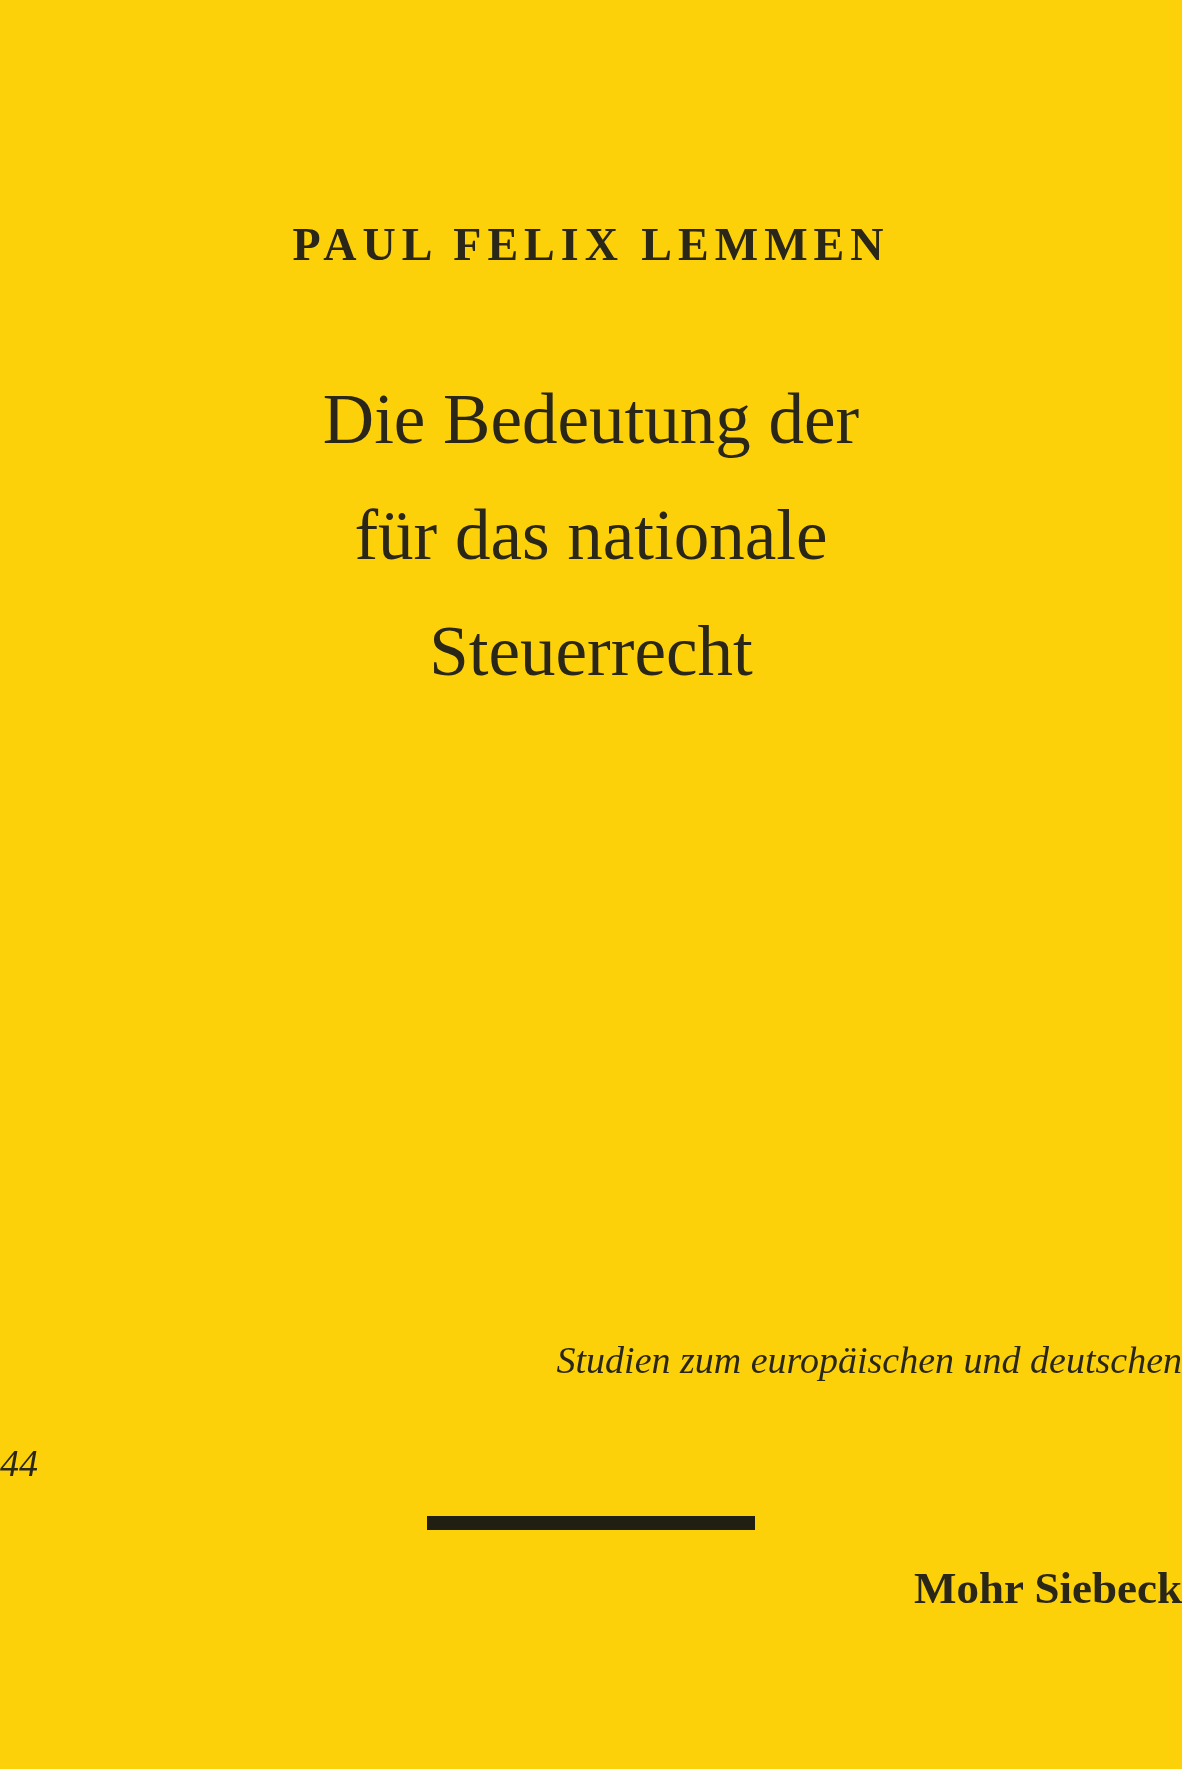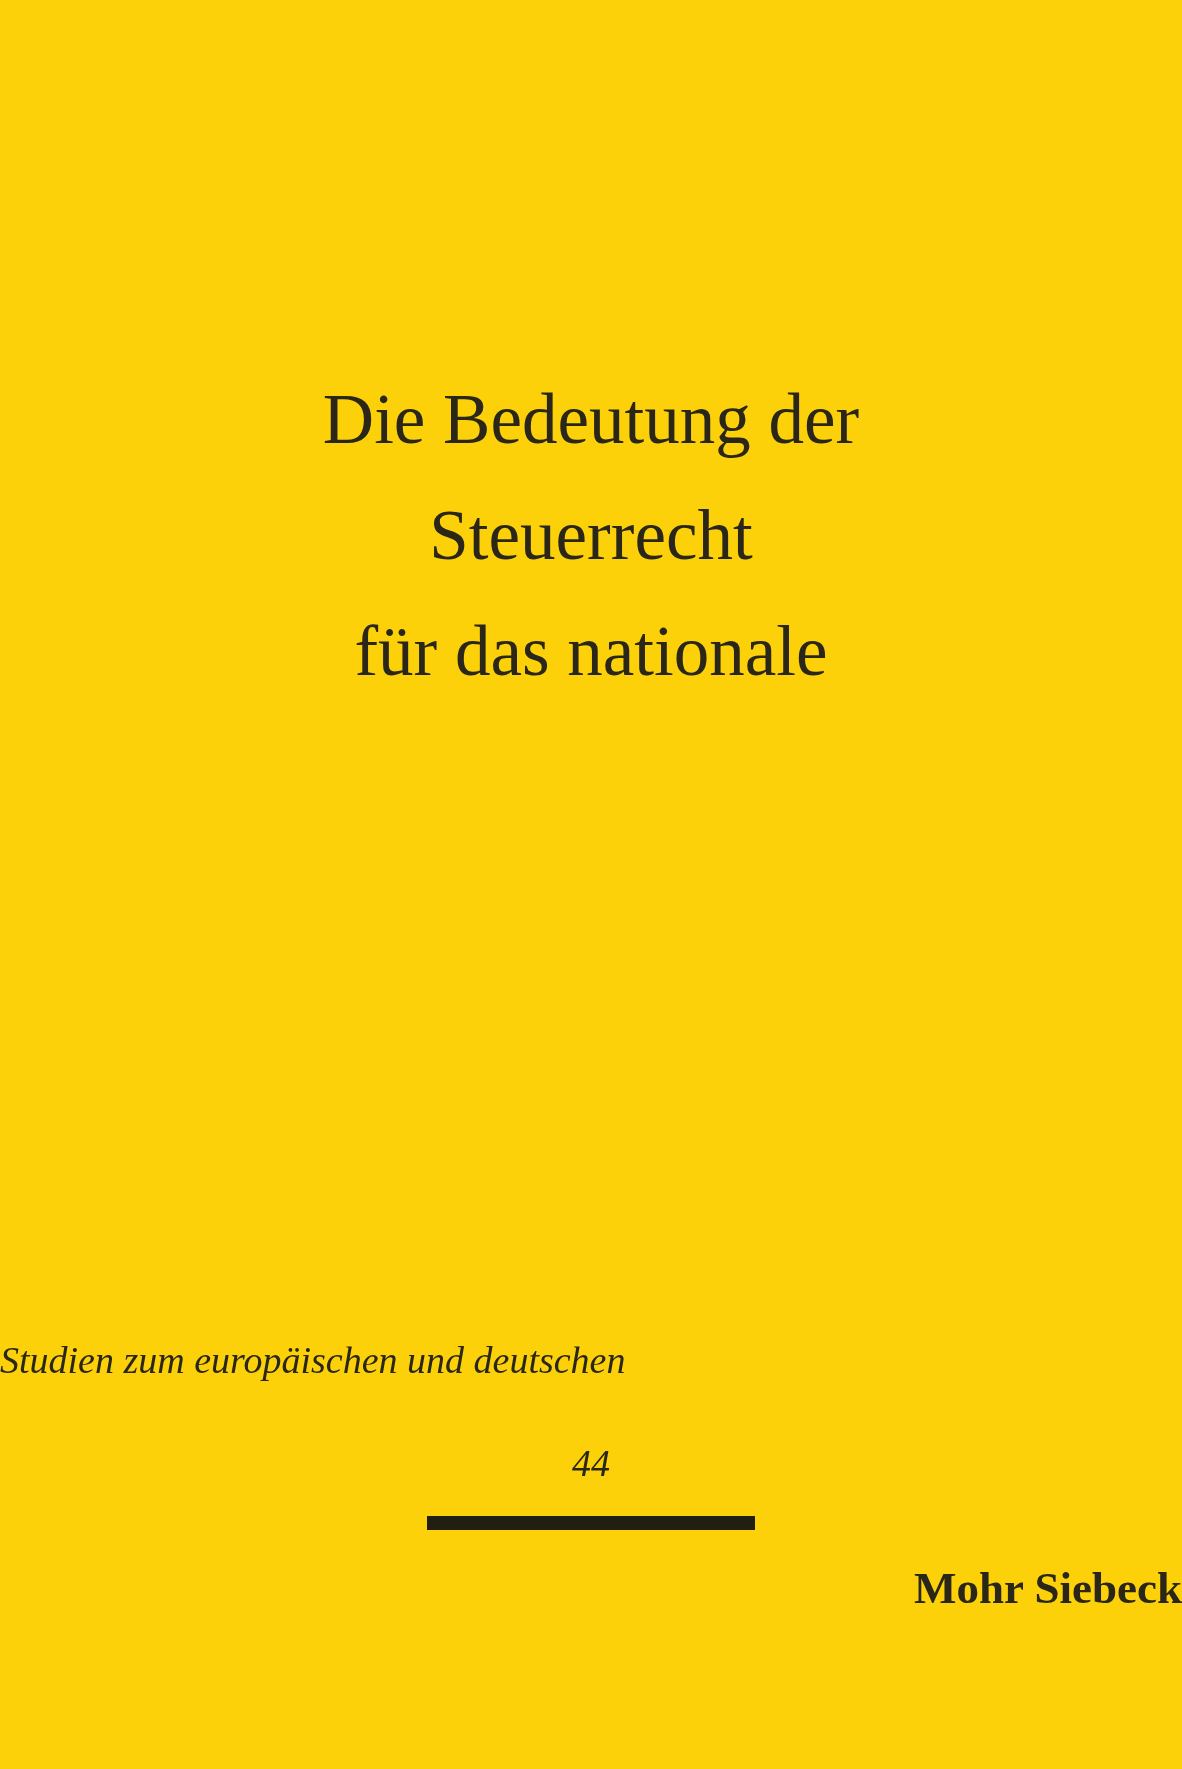--- a/index.html
+++ b/index.html
@@ -47,31 +47,30 @@
     font-weight: normal;
   }
   .title .line {
     white-space: nowrap;
   }
   .series {
     position: absolute;
     top: 1336px;
     left: 0;
     width: 100%;
-    text-align: left;
+    text-align: right;
     font-style: italic;
     font-size: 38px;
     line-height: 49px;
   }
   .volume {
     position: absolute;
     top: 1444px;
     left: 0;
     width: 100%;
-    text-align: center;
     font-style: italic;
     font-size: 38px;
     line-height: 1;
   }
   .divider-bar {
     position: absolute;
     top: 1516px;
     left: 50%;
     transform: translateX(-50%);
     width: 328px;
@@ -88,25 +87,26 @@
     font-weight: bold;
     line-height: 1;
     white-space: nowrap;
   }
 </style>
 </head>
 <body>
 
 <div class="cover">
 
+  <div class="author">PAUL FELIX LEMMEN</div>
 
   <div class="title">
     <div class="line">Die Bedeutung der</div>
+    <div class="line">für das nationale</div>
     <div class="line">Steuerrecht</div>
-    <div class="line">für das nationale</div>
   </div>
 
   <div class="series">
     <div>Studien zum europäischen und deutschen</div>
   </div>
 
   <div class="volume">44</div>
 
   <div class="divider-bar"></div>
 

